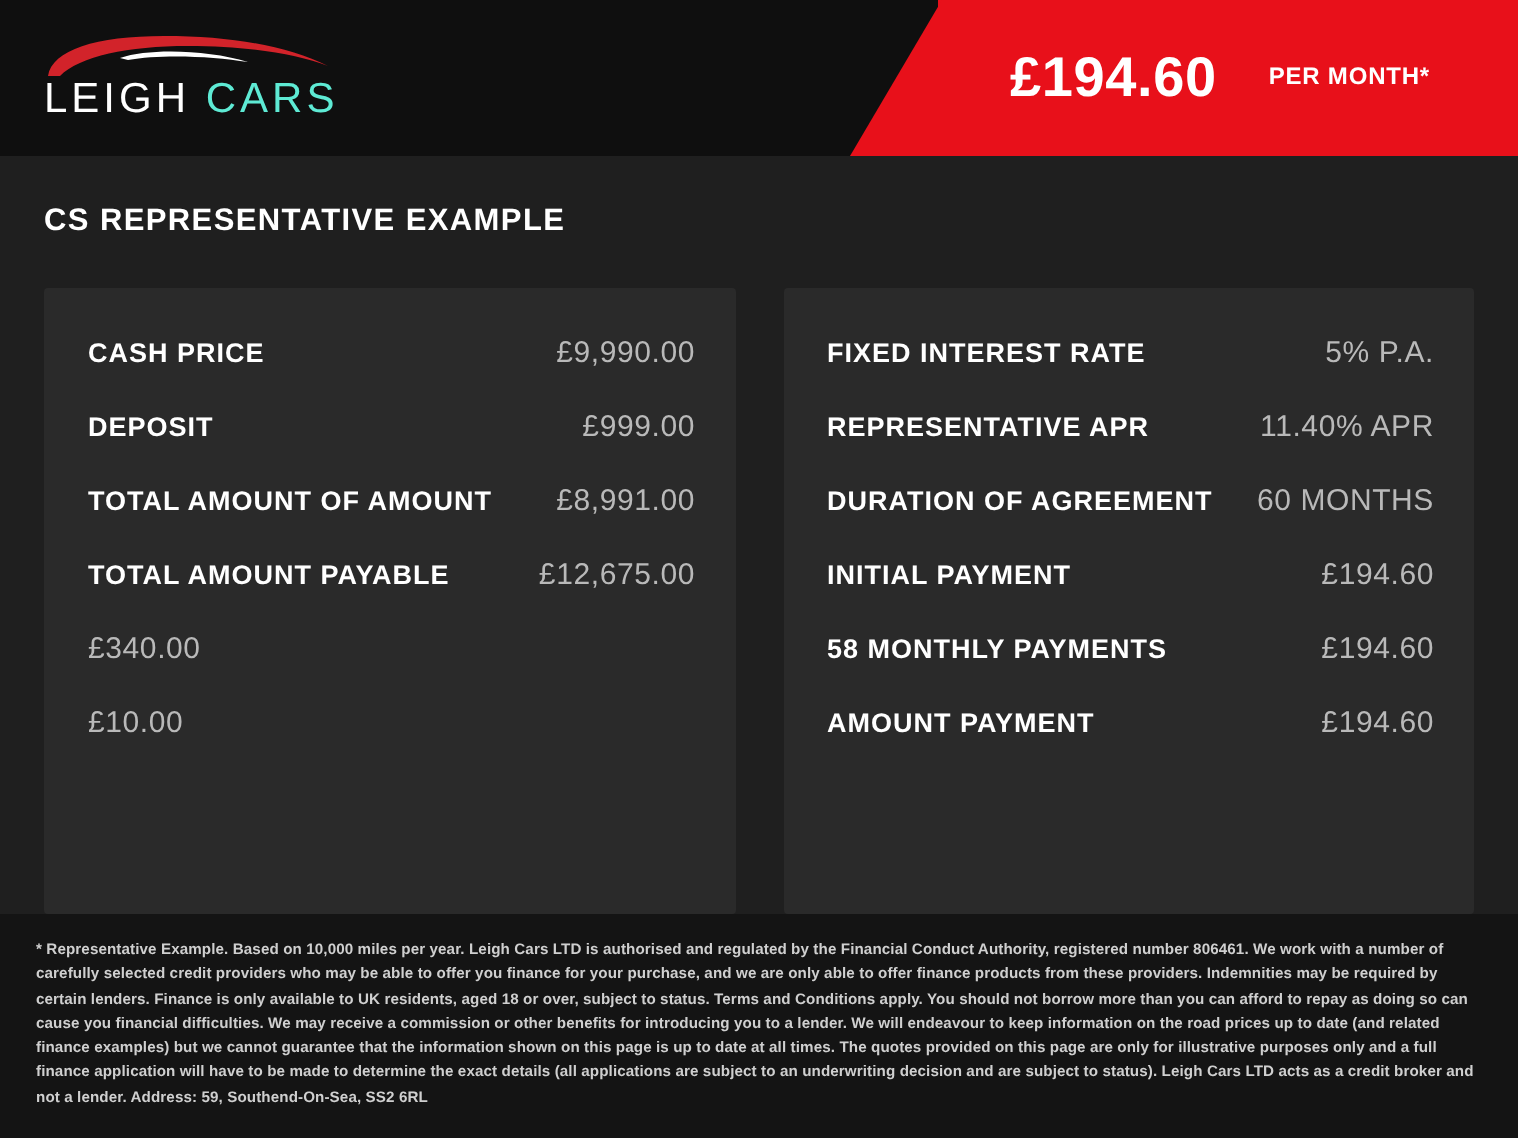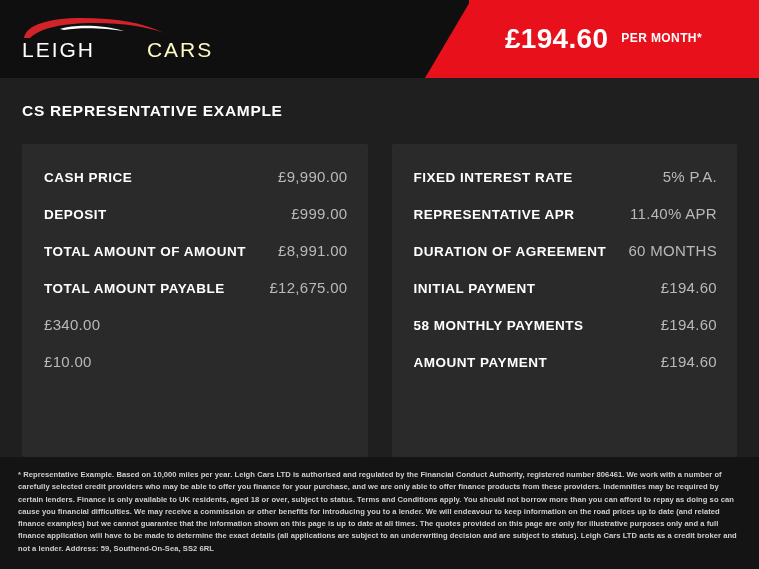--- a/index.html
+++ b/index.html
@@ -37,21 +37,21 @@
   }
   .logo-text {
     position: absolute;
     left: 4px; top: 22px;
     font-size: 21px;
     letter-spacing: 2.0px;
     font-weight: 400;
     white-space: nowrap;
   }
   .logo-text .leigh { color: #ffffff; }
-  .logo-text .cars  { color: #fef9c3; margin-left: 44px; }
+  .logo-text .cars  { color: #5eead4; }
 
   .price-banner {
     position: absolute;
     top: 0; right: 0;
     height: 78px;
     width: 290px;
     background: #e8101a;
     display: flex;
     align-items: center;
     justify-content: flex-start;
@@ -70,21 +70,21 @@
     color: #ffffff;
     font-size: 28px;
     font-weight: bold;
     letter-spacing: 0.3px;
   }
   .price-period {
     color: #ffffff;
     font-size: 12px;
     font-weight: bold;
     letter-spacing: 0.4px;
-    margin-left: 13px;
+    margin-left: 26px;
     padding-bottom: 2px;
   }
 
   
   .title-bar {
     flex: 0 0 auto;
     padding: 24px 0 10px 22px;
   }
   .title {
     color: #ffffff;

